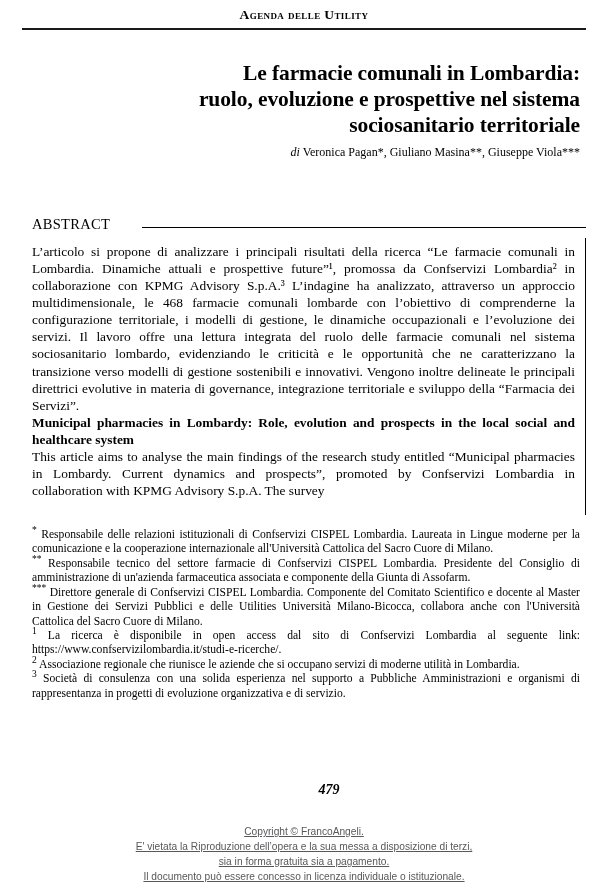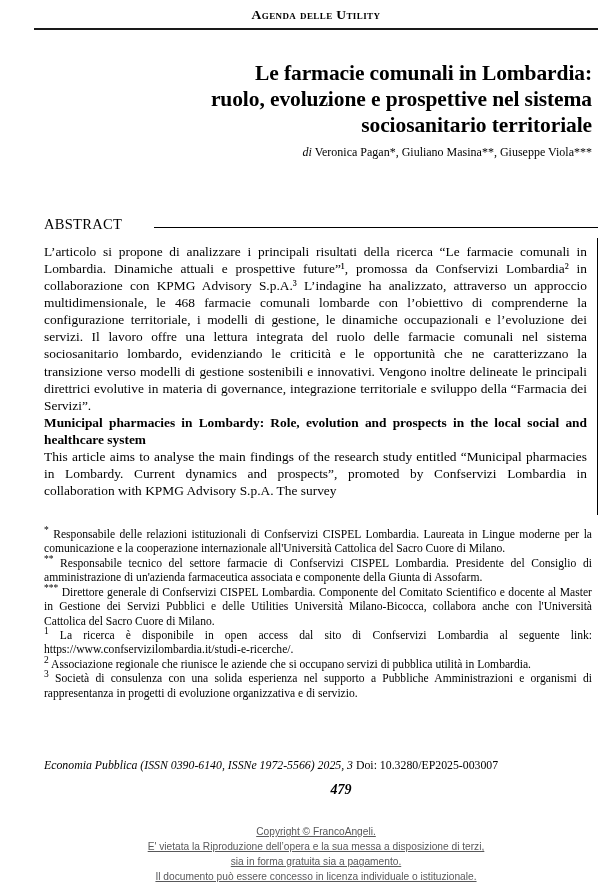--- a/index.html
+++ b/index.html
@@ -11,21 +11,21 @@
     width: 600px;
     height: 890px;
     position: relative;
     font-family: "Liberation Serif", "DejaVu Serif", serif;
     color: #000000;
     overflow: hidden;
   }
 
   .page {
     position: absolute;
-    left: 16px;
+    left: 4px;
     top: 0;
     width: 508px;
     height: 890px;
   }
 
   
   .running-header {
     position: absolute;
     left: 18px;
     top: 8px;
@@ -211,27 +211,24 @@
       <p class="en-title">Municipal pharmacies in Lombardy: Role, evolution and prospects in the local social and healthcare system</p>
       <p>This article aims to analyse the main findings of the research study entitled “Municipal pharmacies in Lombardy. Current dynamics and prospects”, promoted by Confservizi Lombardia in collaboration with KPMG Advisory S.p.A. The survey</p>
     </div>
   </div>
 
   <div class="footnotes">
     <p><span class="fn-mark">*</span> <span>Responsabile delle relazioni istituzionali di Confservizi CISPEL Lombardia. Laureata in Lingue moderne per la comunicazione e la cooperazione internazionale all'Università Cattolica del Sacro Cuore di Milano.</span></p>
     <p><span class="fn-mark">**</span> <span>Responsabile tecnico del settore farmacie di Confservizi CISPEL Lombardia. Presidente del Consiglio di amministrazione di un'azienda farmaceutica associata e componente della Giunta di Assofarm.</span></p>
     <p><span class="fn-mark">***</span> <span>Direttore generale di Confservizi CISPEL Lombardia. Componente del Comitato Scientifico e docente al Master in Gestione dei Servizi Pubblici e delle Utilities Università Milano-Bicocca, collabora anche con l'Università Cattolica del Sacro Cuore di Milano.</span></p>
     <p><span class="fn-mark">1</span> <span>La ricerca è disponibile in open access dal sito di Confservizi Lombardia al seguente link: https://www.confservizilombardia.it/studi-e-ricerche/.</span></p>
-    <p><span class="fn-mark">2</span> <span>Associazione regionale che riunisce le aziende che si occupano servizi di pubblica utilità in Lombardia.</span></p>
+    <p><span class="fn-mark">2</span> <span>Associazione regionale che riunisce le aziende che si occupano servizi di moderne utilità in Lombardia.</span></p>
     <p><span class="fn-mark">3</span> <span>Società di consulenza con una solida esperienza nel supporto a Pubbliche Amministrazioni e organismi di rappresentanza in progetti di evoluzione organizzativa e di servizio.</span></p>
   </div>
 
-  <div class="citation">
-    <span>Economia Pubblica (ISSN 0390-6140, ISSNe 1972-5566) 2025, 3</span><span class="doi"> Doi: 10.3280/EP2025-003007</span>
-  </div>
 
   <div class="page-number">479</div>
 
   <div class="copyright">
     <div>Copyright © FrancoAngeli.</div>
     <div>E' vietata la Riproduzione dell’opera e la sua messa a disposizione di terzi,</div>
     <div>sia in forma gratuita sia a pagamento.</div>
     <div>Il documento può essere concesso in licenza individuale o istituzionale.</div>
   </div>
 

